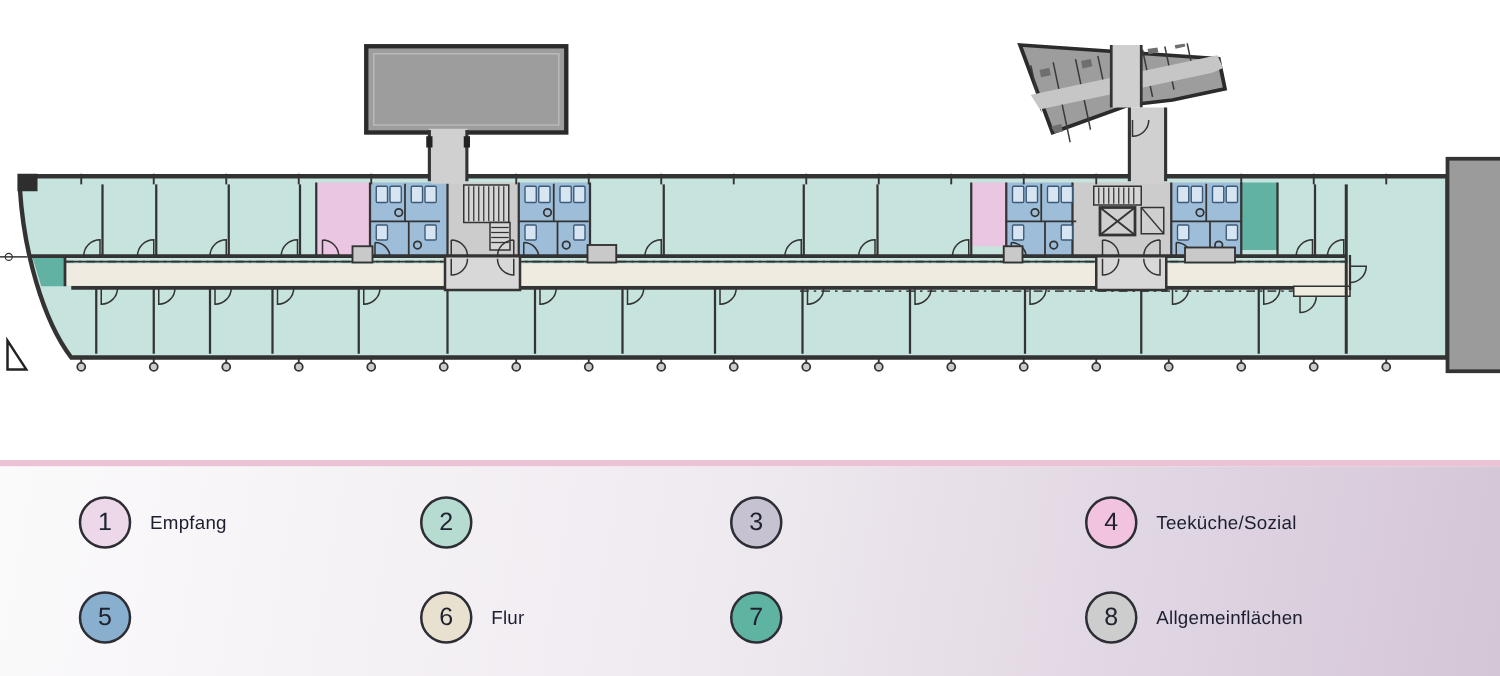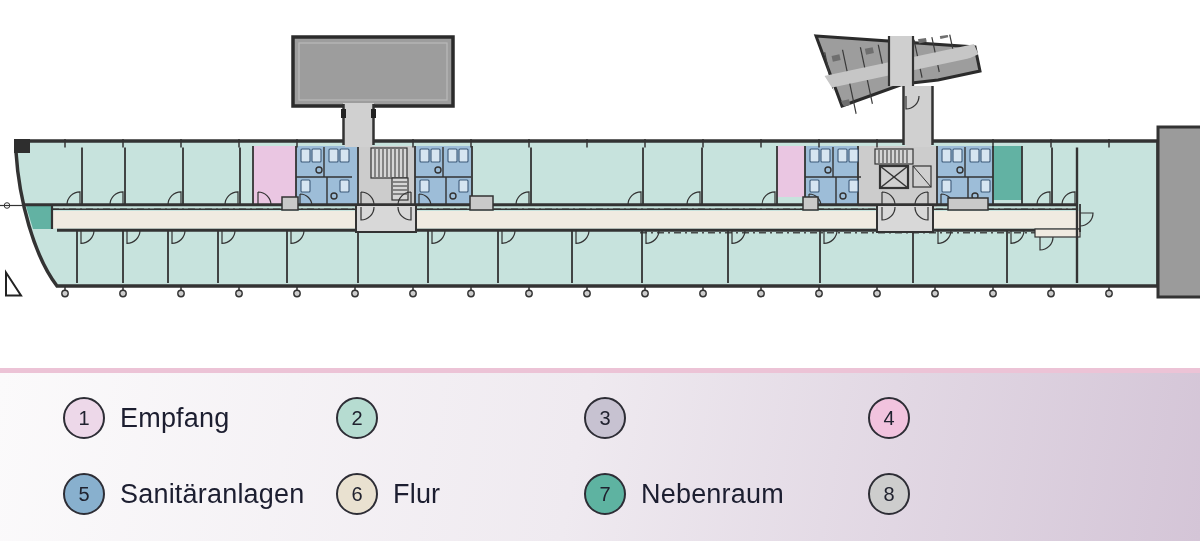--- a/index.html
+++ b/index.html
@@ -9,21 +9,21 @@
   svg{display:block;}
 
   
   .legend{position:absolute;left:0;top:368px;width:1200px;height:173px;box-sizing:border-box;
           border-top:5px solid var(--legendLine,#ecc3d6);
           background:linear-gradient(100deg,#fbfafb 0%,#efeaf0 48%,#d4c5d7 100%);}
   .legend-item{position:absolute;display:flex;align-items:center;gap:15px;}
   .dot{width:42px;height:42px;border-radius:50%;border:2px solid #2d2d35;box-sizing:border-box;
        display:flex;align-items:center;justify-content:center;
        font-size:20px;color:#20222f;font-weight:400;}
-  .lbl{font-size:27px;font-weight:500;color:#1c1e30;letter-spacing:.2px;white-space:nowrap;}
+  .lbl{font-size:15px;font-weight:500;color:#1c1e30;letter-spacing:.2px;white-space:nowrap;}
   .li-1{left:63px;top:24px;}  .li-2{left:336px;top:24px;} .li-3{left:584px;top:24px;} .li-4{left:868px;top:24px;}
   .li-5{left:63px;top:100px;} .li-6{left:336px;top:100px;} .li-7{left:584px;top:100px;} .li-8{left:868px;top:100px;}
 
   
   .w{stroke:var(--wall);fill:none;}
   .w15{stroke-width:1.5;} .w18{stroke-width:1.8;} .w2{stroke-width:2.2;} .w3{stroke-width:3;}
   .door{stroke:var(--wall);stroke-width:1.2;fill:none;}
   .dash{stroke:var(--wall);stroke-width:1.4;fill:none;stroke-dasharray:7 4 2 4;opacity:.85;}
   .fix{fill:var(--fixture);stroke:#3c5a78;stroke-width:1.1;}
   .sanline{stroke:var(--wall);stroke-width:1.4;fill:none;}
@@ -352,35 +352,35 @@
     <div class="legend-item li-2">
       <span class="dot" style="background-color: rgb(182, 220, 209);">2</span>
     </div>
 
     <div class="legend-item li-3">
       <span class="dot" style="background-color: rgb(199, 194, 209);">3</span>
     </div>
 
     <div class="legend-item li-4">
       <span class="dot" style="background-color: rgb(241, 195, 222);">4</span>
+      <span class="lbl">Teeküche/Sozial</span>
     </div>
 
     <div class="legend-item li-5">
       <span class="dot" style="background-color: rgb(136, 176, 206);">5</span>
-      <span class="lbl">Sanitäranlagen</span>
     </div>
 
     <div class="legend-item li-6">
       <span class="dot" style="background-color: rgb(233, 225, 208);">6</span>
       <span class="lbl">Flur</span>
     </div>
 
     <div class="legend-item li-7">
       <span class="dot" style="background-color: rgb(94, 179, 161);">7</span>
-      <span class="lbl">Nebenraum</span>
     </div>
 
     <div class="legend-item li-8">
       <span class="dot" style="background-color: rgb(205, 205, 205);">8</span>
+      <span class="lbl">Allgemeinflächen</span>
     </div>
 
   </div>
 </div>
 
 </body></html>

